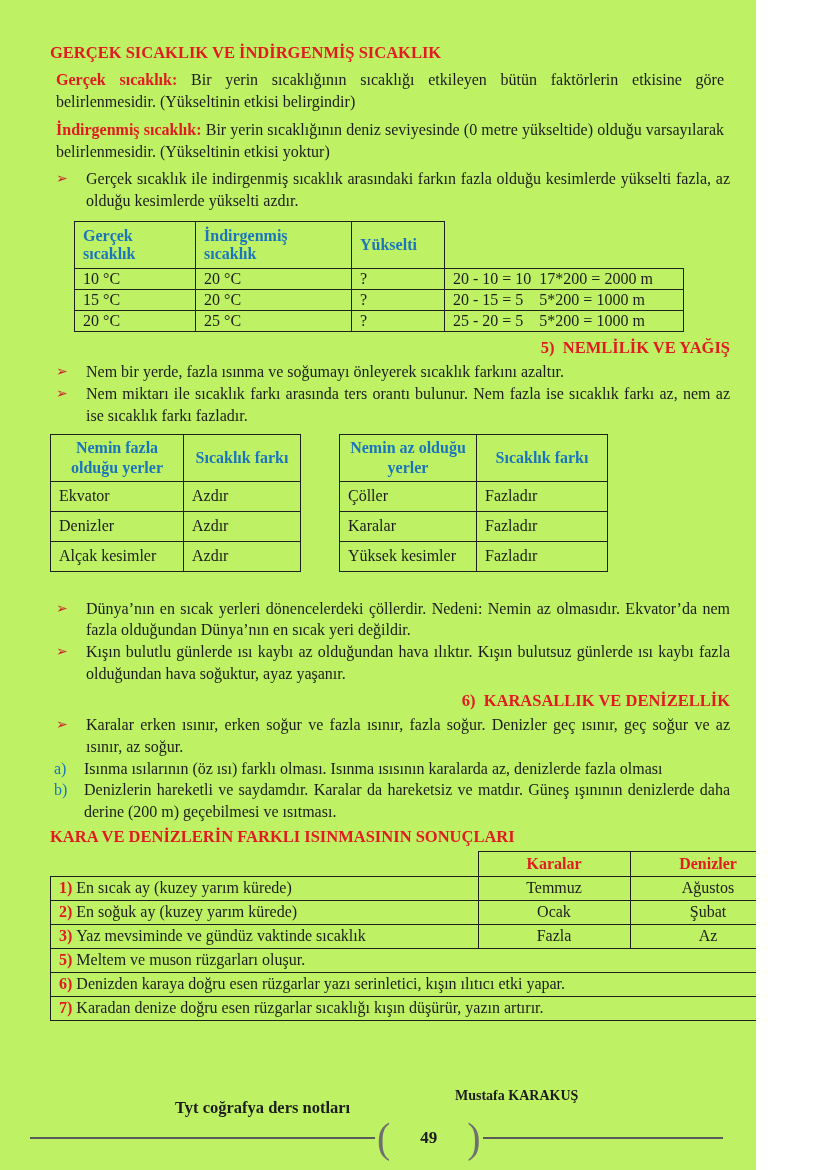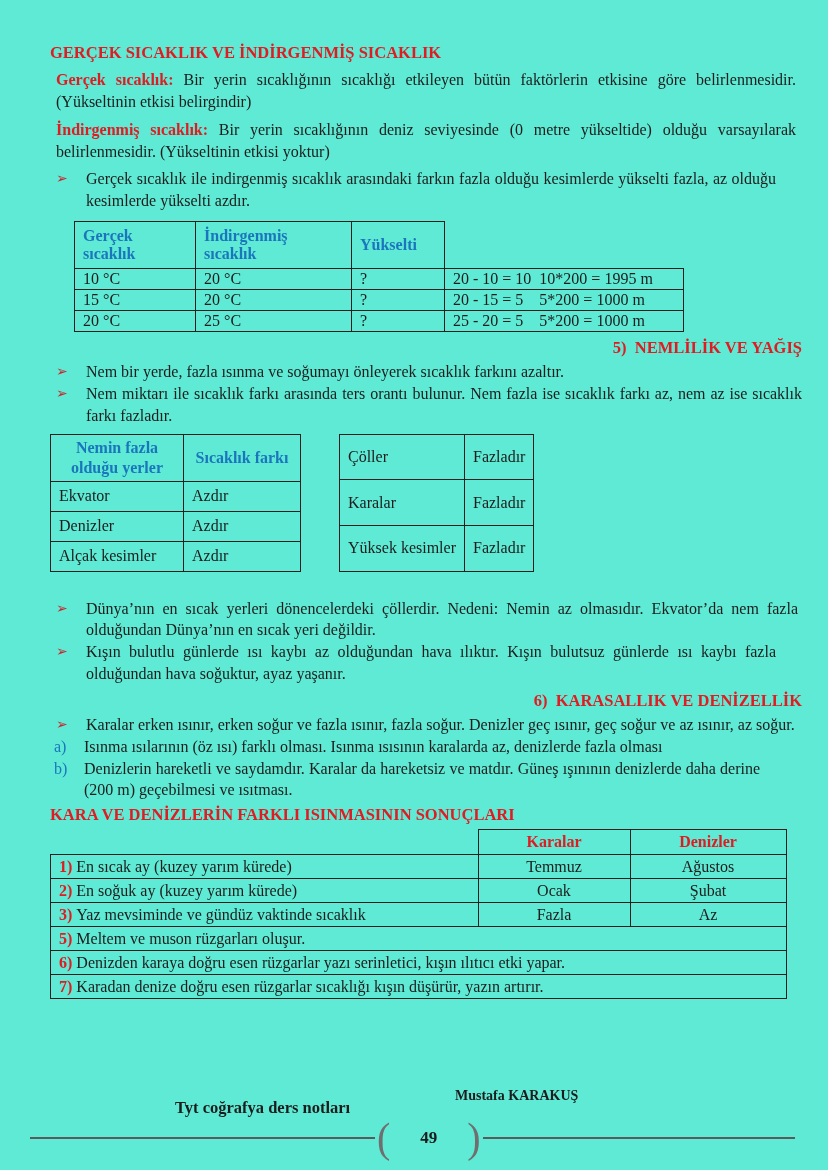--- a/index.html
+++ b/index.html
@@ -1,19 +1,19 @@
 <!DOCTYPE html>
 <html lang="tr"><head>
 <meta charset="utf-8">
 <style>
   html,body { margin:0; padding:0; background:#ffffff; }
   .page {
     position:relative;
-    width:828px; height:1170px;
-    background:#5eead4;
+    width:756px; height:1170px;
+    background:#bef264;
     font-family:"Liberation Serif","DejaVu Serif",serif;
     color:#1c1c1c;
     font-size:16px;
     overflow:hidden;
     box-sizing:border-box;
   }
   .content { position:absolute; top:42px; left:50px; right:26px; }
 
   .doc-title { font-weight:bold; font-size:16.5px; color:#e01b22; line-height:1.3; }
   p.para { margin:6px; text-align:justify; line-height:1.36; }
@@ -94,21 +94,21 @@
           <tr>
         <th class="c1">Gerçek sıcaklık</th>
         <th class="c2">İndirgenmiş sıcaklık</th>
         <th class="c3">Yükselti</th>
         <td class="c4 nob"></td>
       </tr>
       <tr>
         <td>10 °C</td>
         <td>20 °C</td>
         <td>?</td>
-        <td class="c4">20 - 10 = 10  10*200 = 1995 m</td>
+        <td class="c4">20 - 10 = 10  17*200 = 2000 m</td>
       </tr>
       <tr>
         <td>15 °C</td>
         <td>20 °C</td>
         <td>?</td>
         <td class="c4">20 - 15 = 5    5*200 = 1000 m</td>
       </tr>
       <tr>
         <td>20 °C</td>
         <td>25 °C</td>
@@ -146,20 +146,24 @@
         </tr>
         <tr>
           <td>Alçak kesimler</td>
           <td>Azdır</td>
         </tr>
       </tbody>
         </table>
 
       <table class="ht ht-right">
         <tbody>
+            <tr>
+          <th class="ca">Nemin   az olduğu yerler</th>
+          <th class="cb">Sıcaklık farkı</th>
+        </tr>
         <tr>
           <td>Çöller</td>
           <td>Fazladır</td>
         </tr>
         <tr>
           <td>Karalar</td>
           <td>Fazladır</td>
         </tr>
         <tr>
           <td>Yüksek kesimler</td>

